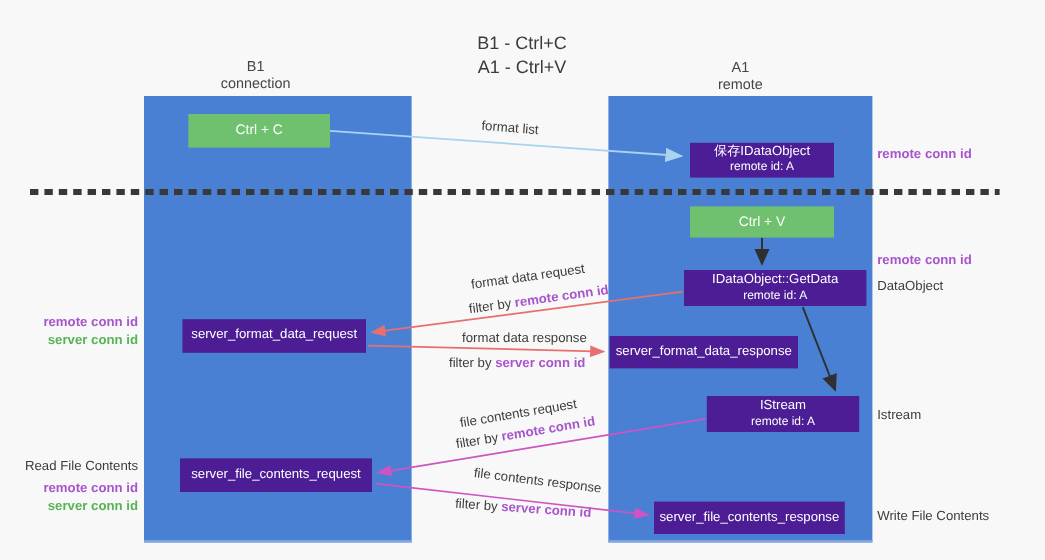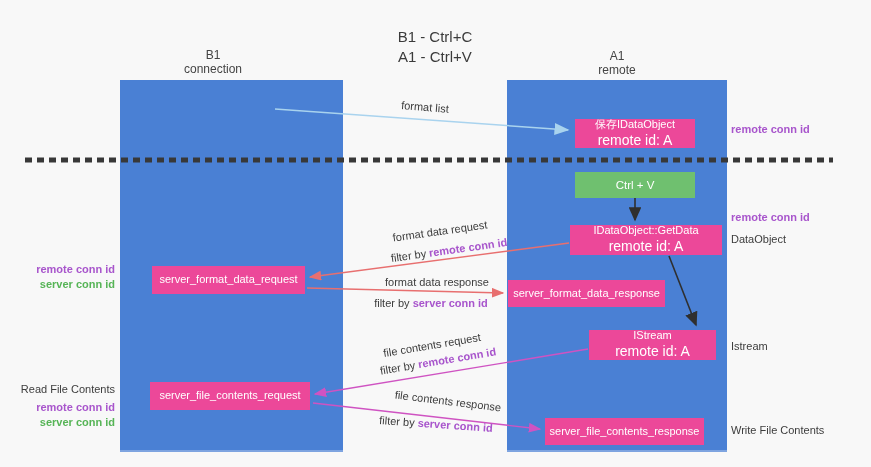--- a/index.html
+++ b/index.html
@@ -17,22 +17,22 @@
   .lane.a1 { left:507px; width:220px; }
   .lane-header { position:absolute; width:120px; text-align:center; font-size:12px; line-height:14px; color:#444; }
   .lane-header.b1 { left:153px; top:48px; }
   .lane-header.a1 { left:557px; top:49px; }
   .wires { position:absolute; left:0; top:0; width:871px; height:467px; pointer-events:none; }
   .node {
     position:absolute; display:flex; flex-direction:column; align-items:center;
     justify-content:center; color:#fff; text-align:center; line-height:1.25;
   }
   .node.green { background:#6fc06f; font-size:11.5px; }
-  .node.orange { background:#ec4899; font-size:11px; }
-  .node .l2 { font-size:14px; }
+  .node.orange { background:#4c1d95; font-size:11px; }
+  .node .l2 { font-size:10px; }
   .edge-label {
     position:absolute; font-size:11px; color:#3c3c3c; white-space:nowrap;
     transform-origin:center center;
   }
   .side-label { position:absolute; font-size:11px; white-space:nowrap; color:#3c3c3c; }
   .side-label.right-col { left:731px; }
   .side-label.left-col { left:15px; width:100px; text-align:right; }
   .purple { color:#a855cc; font-weight:bold; }
   .greentxt { color:#56b456; font-weight:bold; }
   .hl-purple { color:#a855cc; font-weight:bold; margin-left:3px; }
@@ -85,20 +85,23 @@
 
     <line x1="569" y1="243" x2="310" y2="277" stroke="#e86f6f" stroke-width="1.4" marker-end="url(#mRed)"></line>
 
     <line x1="307" y1="288" x2="503" y2="293" stroke="#e86f6f" stroke-width="1.4" marker-end="url(#mRed)"></line>
 
     <line x1="588" y1="349" x2="315" y2="394" stroke="#cf53c2" stroke-width="1.4" marker-end="url(#mMag)"></line>
 
     <line x1="313" y1="403" x2="540" y2="429" stroke="#cf53c2" stroke-width="1.4" marker-end="url(#mMag)"></line>
   </svg>
 
+  <div class="node green" style="left:157px; top:95px; width:118px; height:28px;">
+    <span>Ctrl + C</span>
+  </div>
 
   <div class="node orange" style="left:575px; top:119px; width:120px; height:29px;">
     <span class="l1">保存IDataObject</span>
     <span class="l2">remote id: A</span>
   </div>
 
   <div class="node green" style="left:575px; top:172px; width:120px; height:26px;">
     <span>Ctrl + V</span>
   </div>
 

